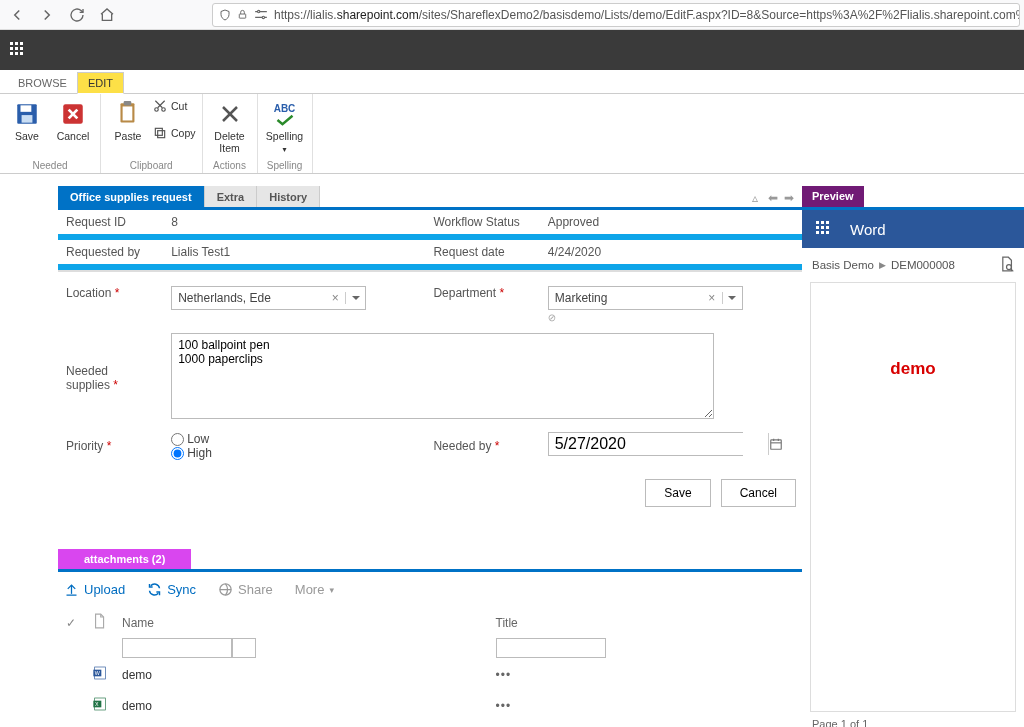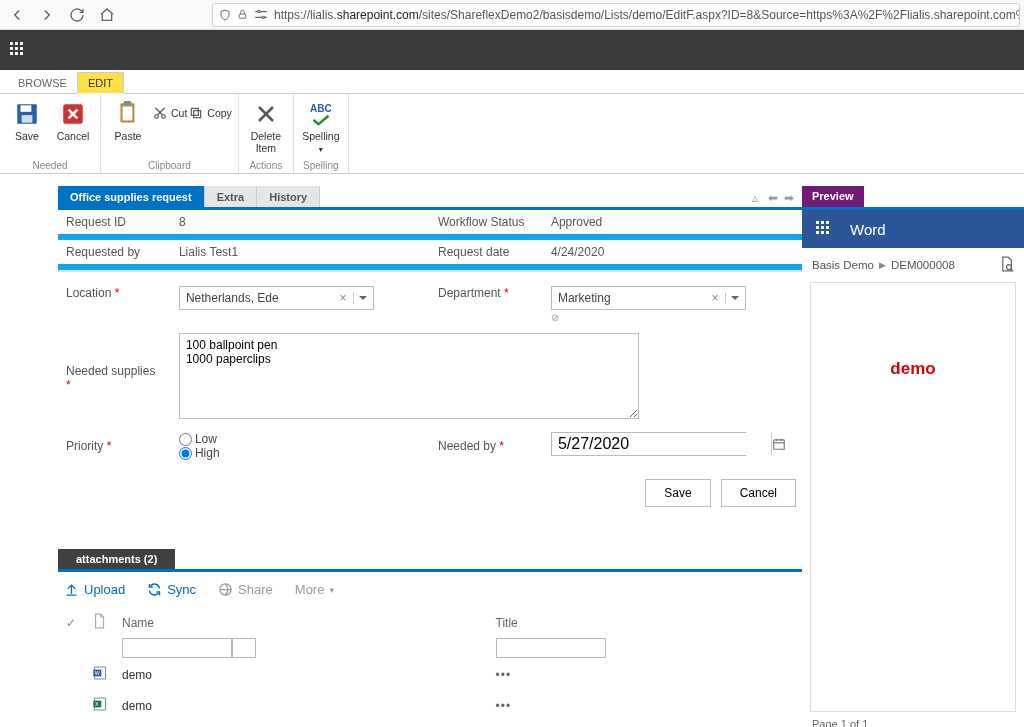--- a/index.html
+++ b/index.html
@@ -24,21 +24,21 @@
   .ribbon-tab.active { border: 1px solid #ccc; border-bottom: 1px solid #fff; background: #fde047; position: relative; top: 1px; color: #333; }
 
   
   .ribbon { height: 80px; border-bottom: 1px solid #ccc; display: flex; font-size: 10.5px; }
   .ribbon-group { border-right: 1px solid #e0e0e0; padding: 3px 6px 0; display: flex; flex-direction: column; justify-content: space-between; }
   .ribbon-group-label { text-align: center; color: #888; font-size: 10px; padding: 2px 0; }
   .ribbon-btns { display: flex; gap: 4px; align-items: flex-start; }
   .ribbon-big-btn { width: 42px; display: flex; flex-direction: column; align-items: center; gap: 2px; cursor: pointer; padding-top: 2px; }
   .ribbon-big-btn .icon-slot { width: 30px; height: 30px; display: flex; align-items: center; justify-content: center; }
   .ribbon-big-btn .lbl { text-align: center; line-height: 1.1; }
-  .small-btns { display: flex; flex-direction: row; gap: 2px; padding-top: 2px; margin-top: 7px; }
+  .small-btns { display: flex; flex-direction: column; gap: 13px; padding-top: 2px; }
   .small-btn { display: flex; align-items: center; gap: 4px; cursor: pointer; font-size: 10.5px; }
   .small-btn .mini-icon { width: 14px; height: 14px; display: inline-flex; }
 
   
   .workspace { display: flex; }
   .left-pad { width: 58px; }
   .center-col { width: 744px; }
   .right-col { width: 222px; }
 
   
@@ -56,35 +56,35 @@
   .req::after { content: " *"; color: #c00; }
   .separator td { border-bottom: 2px solid #ddd; padding: 0; height: 4px; }
   .spacer-row td { height: 10px; padding: 0; }
 
   .combo { display: inline-flex; border: 1px solid #bbb; height: 24px; background: #fff; width: 195px; align-items: center; }
   .combo .combo-text { flex: 1; padding: 0 6px; font-size: 12px; color: #444; display: flex; align-items: center; }
   .combo .combo-clear { width: 20px; text-align: center; color: #888; cursor: pointer; font-size: 12px; }
   .combo .combo-arrow { width: 20px; border-left: 1px solid #ccc; display: flex; align-items: center; justify-content: center; cursor: pointer; }
   .combo .combo-arrow::after { content: ""; border: 4px solid transparent; border-top-color: #666; margin-top: 4px; }
 
-  .textarea { width: 460px; height: 86px; border: 1px solid #bbb; padding: 4px 6px; font-family: inherit; font-size: 12px; resize: both; }
+  .textarea { width: 543px; height: 86px; border: 1px solid #bbb; padding: 4px 6px; font-family: inherit; font-size: 12px; resize: both; }
 
   .radio-row { display: flex; align-items: center; gap: 3px; font-size: 12px; color: #444; }
   .radio-row input { margin: 0; }
 
   .date-field { display: inline-flex; border: 1px solid #bbb; width: 195px; height: 24px; }
   .date-field input { border: none; flex: 1; padding: 0 6px; font-size: 16px; font-family: inherit; outline: none; }
   .date-field .cal-btn { width: 26px; border-left: 1px solid #ccc; display: flex; align-items: center; justify-content: center; cursor: pointer; }
 
   .action-bar { display: flex; justify-content: flex-end; gap: 10px; padding: 14px 6px; }
   .btn { border: 1px solid #bbb; background: #fff; padding: 6px 18px; font-size: 12px; cursor: pointer; }
 
   
   .attach-hdr { margin-top: 28px; display: flex; border-bottom: 3px solid #0072c6; }
-  .attach-hdr .chip { background: #404040; color: #fff; font-size: 11px; font-weight: 600; padding: 4px 18px; }
+  .attach-hdr .chip { background: #d946ef; color: #fff; font-size: 11px; font-weight: 600; padding: 4px 26px; }
   .attach-toolbar { display: flex; gap: 22px; padding: 10px 6px; align-items: center; font-size: 13px; }
   .attach-tool { display: flex; align-items: center; gap: 5px; color: #006dc1; cursor: pointer; }
   .attach-tool.muted { color: #999; }
   .attach-table { width: 100%; font-size: 12px; }
   .attach-table th { text-align: left; font-weight: 400; color: #666; padding: 4px 6px; }
   .attach-table td { padding: 5px 6px; vertical-align: middle; }
   .filter-input { border: 1px solid #bbb; height: 20px; width: 110px; }
   .file-icon { width: 16px; height: 16px; display: inline-block; }
   .ellipsis { color: #666; cursor: pointer; letter-spacing: 1px; }
   .drag-hint { color: #999; font-size: 11px; padding: 10px 0 0 110px; }

